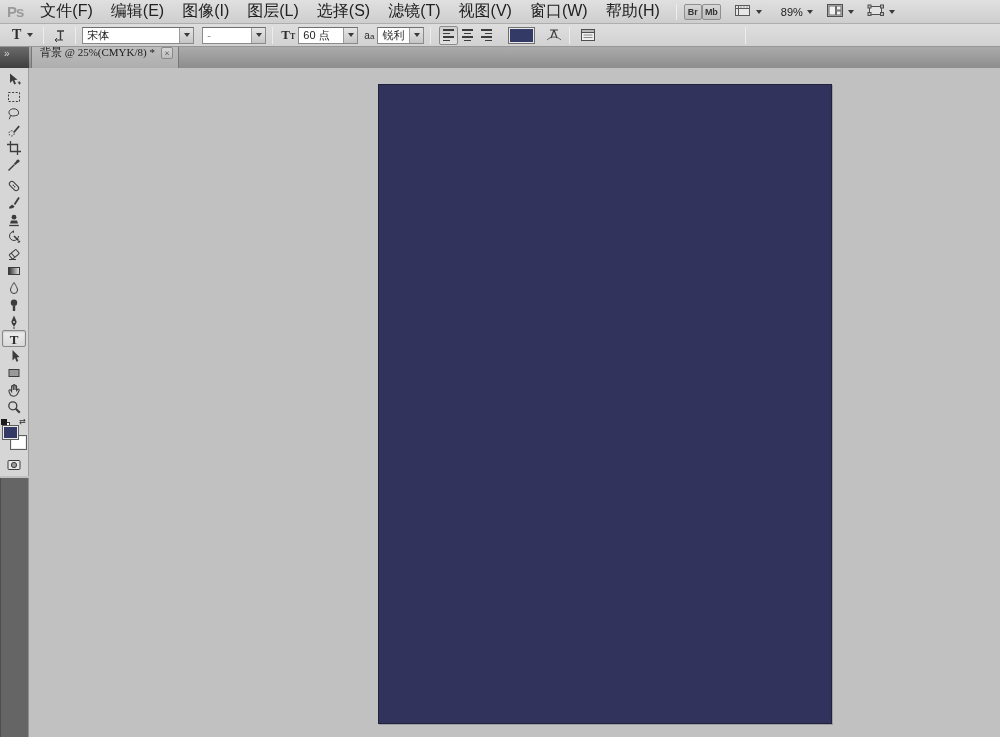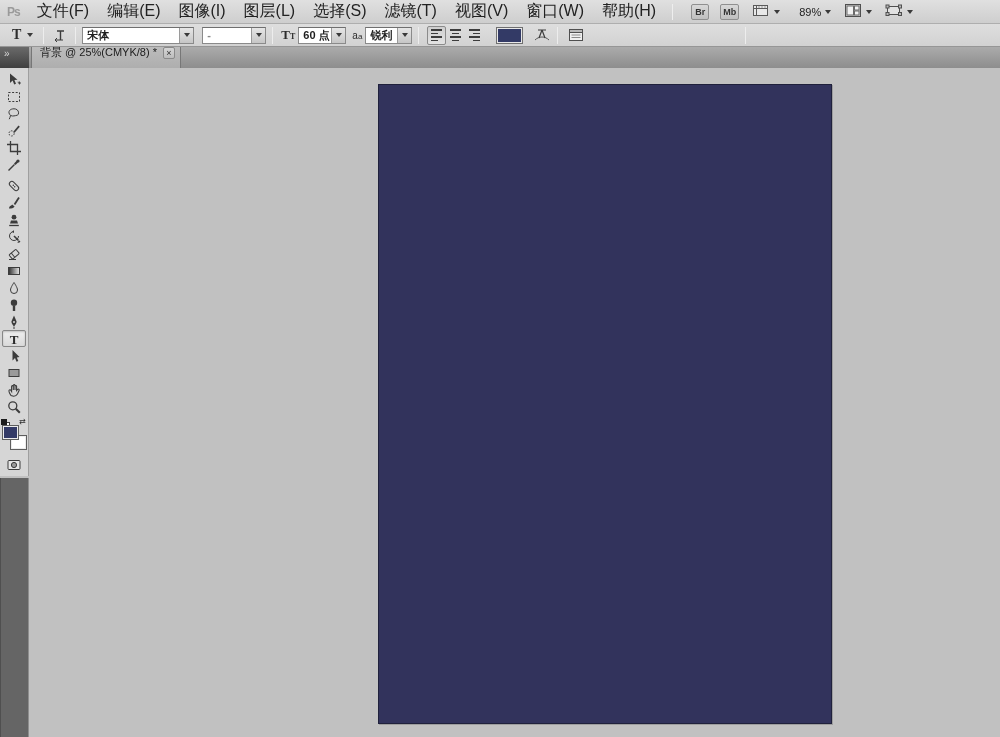--- a/index.html
+++ b/index.html
@@ -3,61 +3,61 @@
 <meta charset="utf-8">
 <style>
   * { margin:0; padding:0; box-sizing:border-box; }
   html,body { width:1000px; height:737px; overflow:hidden; }
   body { font-family:"Liberation Sans","DejaVu Sans",sans-serif; font-size:12px; color:#1e1e1e; background:#c1c1c1; }
   .app { width:1000px; height:737px; display:flex; flex-direction:column; }
 
   
   .menubar { height:24px; background:linear-gradient(#e0e0e0,#cecece); border-bottom:1px solid #aeaeae;
              display:flex; align-items:center; padding-left:5px; flex:0 0 24px; }
-  .ps-logo { font-weight:bold; font-size:12px; color:#9a9a9a; letter-spacing:-1px; padding:0 8px 0 2px; }
+  .ps-logo { font-weight:bold; font-size:15px; color:#9a9a9a; letter-spacing:-1px; padding:0 8px 0 2px; }
   .menu-item { padding:3px 9px; font-size:16px; color:#222; cursor:default; }
   .vsep { width:1px; height:16px; background:#9c9c9c; border-right:1px solid #eee; margin:0 7px; }
-  .appbar-btn { height:16px; min-width:18px; margin-left:11px; background:linear-gradient(#d8d8d8,#bfbfbf);
+  .appbar-btn { height:16px; min-width:18px; background:linear-gradient(#d8d8d8,#bfbfbf);
                 border:1px solid #8f8f8f; border-radius:2px; font-size:9px; font-weight:bold; color:#333;
                 display:flex; align-items:center; justify-content:center; padding:0 2px; }
   .appbar-tool { display:flex; align-items:center; margin-left:13px; }
   .drop-arrow { width:0; height:0; border-left:3.5px solid transparent; border-right:3.5px solid transparent;
                 border-top:4px solid #3a3a3a; margin-left:4px; }
   .zoom-box { font-size:11px; color:#222; min-width:28px; text-align:right; }
   .mini-icon { display:inline-block; }
 
   
   .optionsbar { height:23px; background:linear-gradient(#dedede,#d2d2d2); border-bottom:1px solid #969696;
                 display:flex; align-items:center; padding-left:8px; flex:0 0 23px; position:relative; }
   .osep { width:1px; height:17px; background:#a3a3a3; border-right:1px solid #ededed; margin:0 6px; }
   .tool-preset { display:flex; align-items:center; padding:1px 4px; }
   .preset-T { font-family:"Liberation Serif","DejaVu Serif",serif; font-weight:bold; font-size:14px; color:#2d2d2d; }
   .combo { height:17px; background:#fff; border:1px solid #8a8a8a; border-top-color:#6f6f6f;
            display:flex; align-items:center; font-size:11px; }
-  .combo .val { flex:1; padding:16px 4px; white-space:nowrap; overflow:hidden;font-weight:bold; }
+  .combo .val { flex:1; padding:16px 4px; white-space:nowrap; overflow:hidden; }
   .combo .btn { width:14px; height:15px; background:linear-gradient(#e6e6e6,#c6c6c6); border-left:1px solid #9a9a9a;
                 display:flex; align-items:center; justify-content:center; }
   .combo .btn .drop-arrow { margin:0; }
   .aa-ico { font-size:10px; font-weight:normal; color:#2d2d2d; margin:0 3px 0 6px; }
   .size-T { font-family:"Liberation Serif","DejaVu Serif",serif; font-weight:bold; color:#2d2d2d; font-size:13px; margin:0 3px 0 2px; }
   .align-group { display:flex; margin-left:2px; }
   .align-btn { width:19px; height:19px; display:flex; align-items:center; justify-content:center; border:1px solid transparent; }
   .align-btn.pressed { background:linear-gradient(#cfcfcf,#e2e2e2); border:1px solid #8b8b8b; border-radius:2px; }
   .align-glyph { display:flex; flex-direction:column; gap:2px; }
   .align-glyph i { display:block; height:1.5px; background:#3c3c3c; }
   .color-swatch { width:27px; height:17px; border:1px solid #6f6f6f; box-shadow:inset 0 0 0 1px #e8e8e8; margin-left:12px; }
   .icon-btn { display:flex; align-items:center; justify-content:center; margin-left:10px; }
 
   
   .tabbar { height:21px; background:linear-gradient(#ababab,#8d8d8d); display:flex; align-items:flex-end; flex:0 0 21px; }
   .toolbox-header { width:29px; height:21px; background:linear-gradient(#6a6a6a,#3f3f3f); color:#d8d8d8;
                     font-size:10px; display:flex; align-items:flex-start; justify-content:flex-start; padding:1px 0 0 4px; letter-spacing:1px; }
   .doc-tab { height:32px; margin-left:2px; background:linear-gradient(#c3c3c3,#aeaeae); border:1px solid #777;
              border-bottom:none; border-radius:4px 4px 0 0; display:flex; align-items:center; padding:0 5px 0 8px;
-             font-size:11px; color:#1c1c1c; }
+             font-size:11px; color:#1c1c1c;font-family:Liberation Serif, serif; }
   .tab-close { width:12px; height:12px; margin-left:6px; border:1px solid #8a8a8a; border-radius:2px;
                background:linear-gradient(#d6d6d6,#bdbdbd); font-size:9px; line-height:10px; text-align:center; color:#333; }
 
   
   .main { flex:1; display:flex; min-height:0; }
   .toolcol { width:29px; flex:0 0 29px; display:flex; flex-direction:column; }
   .toolbox { background:#d6d6d6; border-right:1px solid #9f9f9f; display:flex; flex-direction:column; align-items:center; padding:3px 0 3px 0; }
   .tool { width:24px; height:17px; display:flex; align-items:center; justify-content:center; border:1px solid transparent; border-radius:2px; }
   .tool.selected { background:linear-gradient(#efefef,#d9d9d9); border:1px solid #878787; box-shadow:inset 0 1px 2px rgba(0,0,0,.2); }
   .tool svg { display:block; }
@@ -165,21 +165,21 @@
 
     <span class="combo" style="width:64px; margin-left:8px">
       <span class="val" style="color:#888">-</span>
       <span class="btn">
           <span class="drop-arrow"></span>
         </span>
     </span>
 
     <span class="osep"></span>
     <span class="size-T">T<span style="font-size:8px">T</span></span>
-    <span class="combo" style="width:48px">
+    <span class="combo" style="width:60px">
       <span class="val">60 点</span>
       <span class="btn">
           <span class="drop-arrow"></span>
         </span>
     </span>
 
     <span class="aa-ico">a<span style="font-size:8px">a</span></span>
     <span class="combo" style="width:47px">
       <span class="val">锐利</span>
       <span class="btn">

